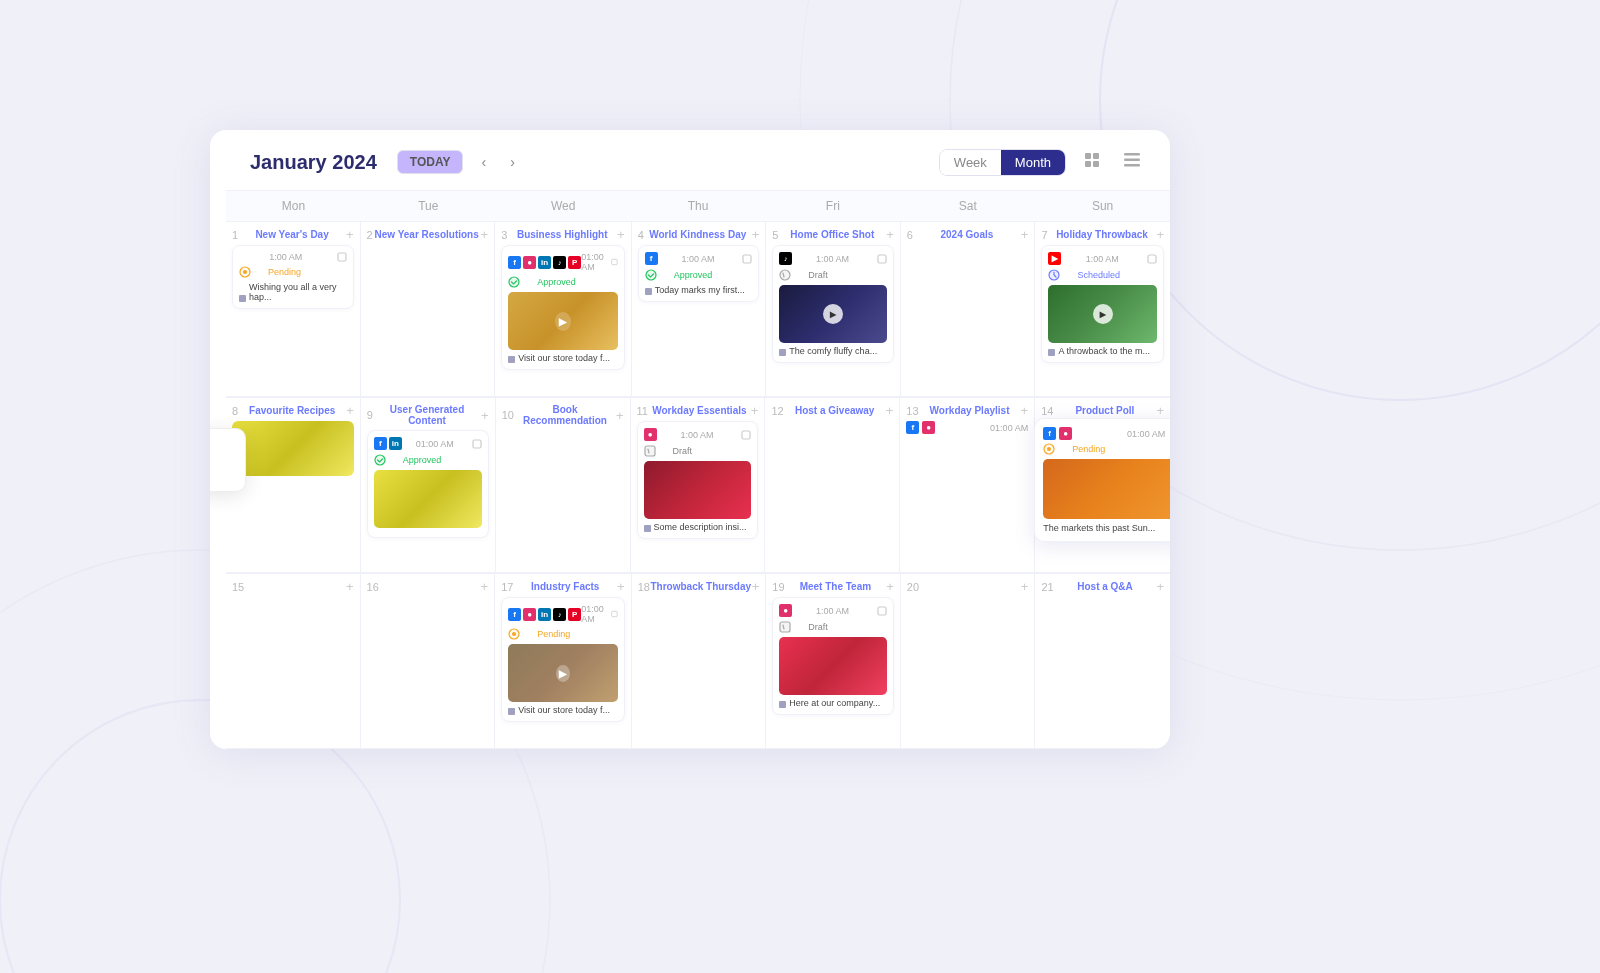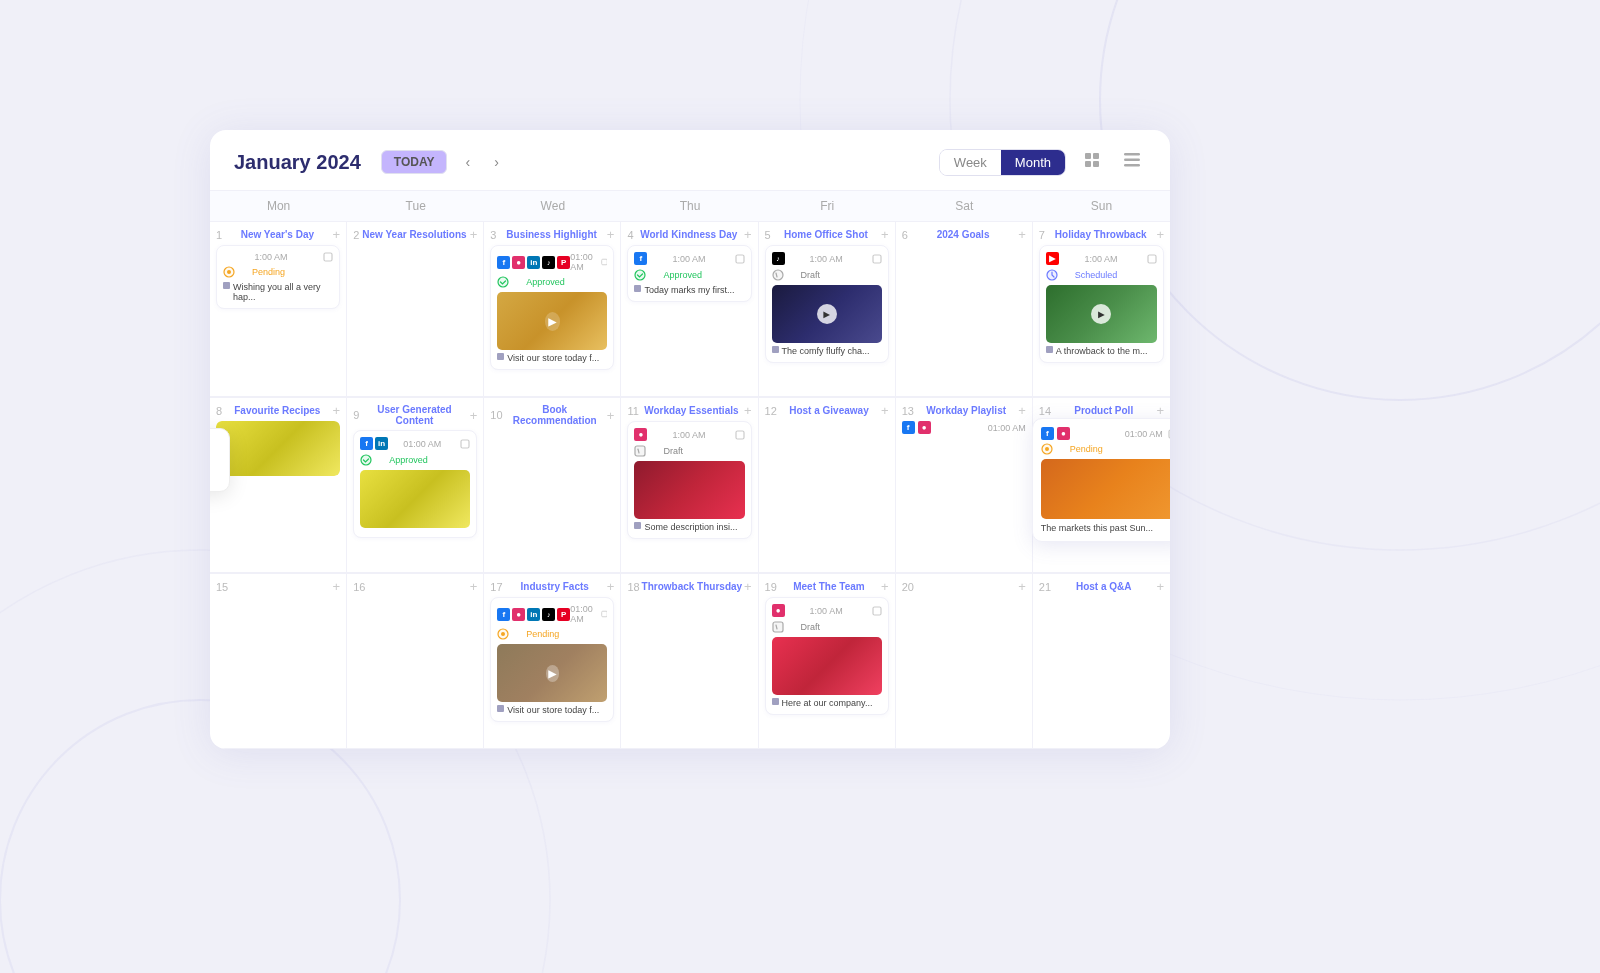--- a/index.html
+++ b/index.html
@@ -22,20 +22,21 @@
     .calendar-container {
       position: absolute;
       top: 130px;
       left: 210px;
       width: 960px;
       background: #fff;
       border-radius: 16px;
       box-shadow: 0 4px 40px rgba(100,100,180,0.12);
       overflow: hidden;
       z-index: 2;
+      padding-left: 16px;
     }
     
     .cal-header {
       display: flex;
       align-items: center;
       padding: 18px 24px 14px;
       border-bottom: 1px solid #f0f0f8;
       gap: 12px;
     }
     .cal-title {
@@ -199,21 +200,21 @@
       align-items: center;
       justify-content: center;
       font-size: 10px;
       color: #fff;
       font-weight: 600;
     }
     .post-caption {
       font-size: 9px;
       color: #444;
       display: flex;
-      align-items: flex-start;
+      align-items: flex-end;
       gap: 3px;
     }
     .caption-dot {
       width: 7px;
       height: 7px;
       border-radius: 1px;
       background: #a0a0c0;
       flex-shrink: 0;
     }
     

